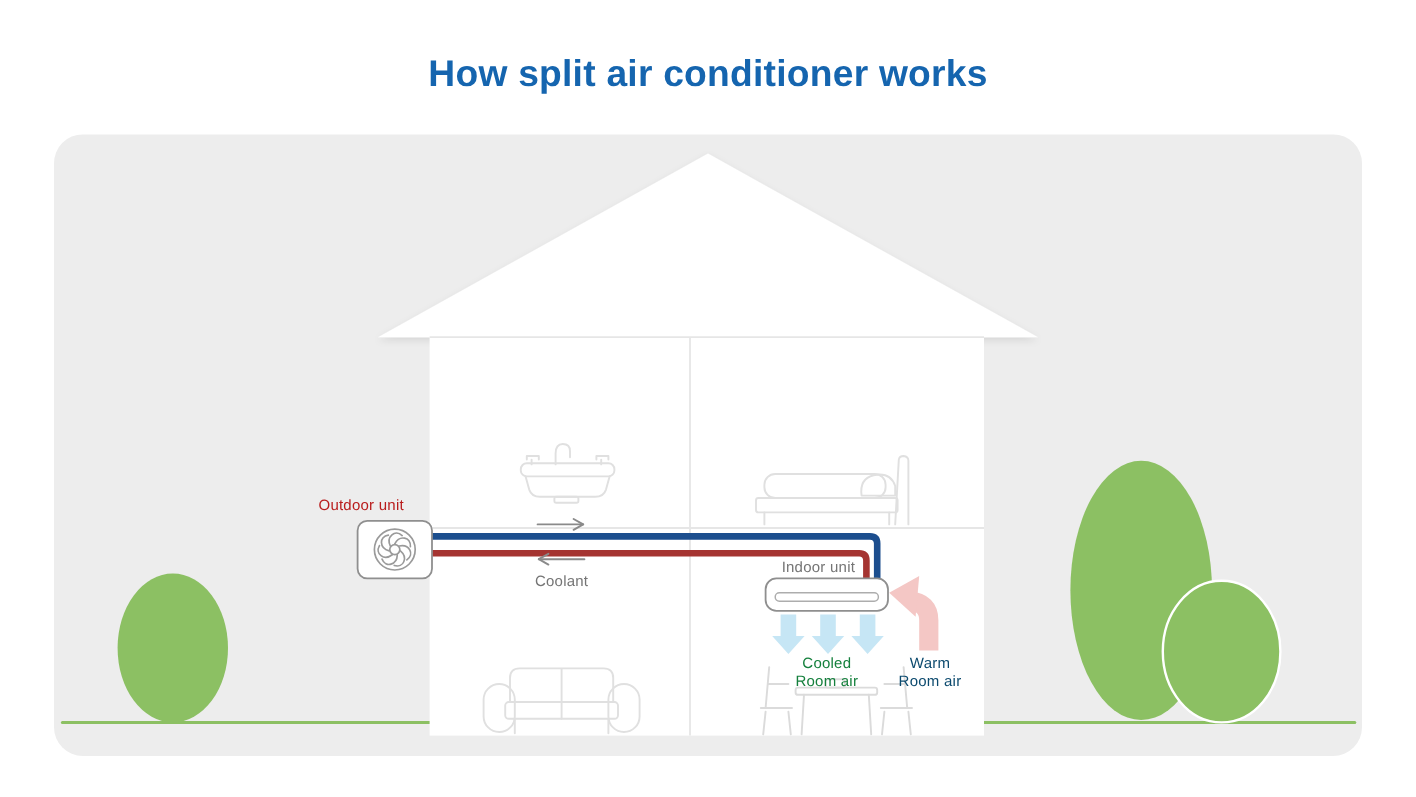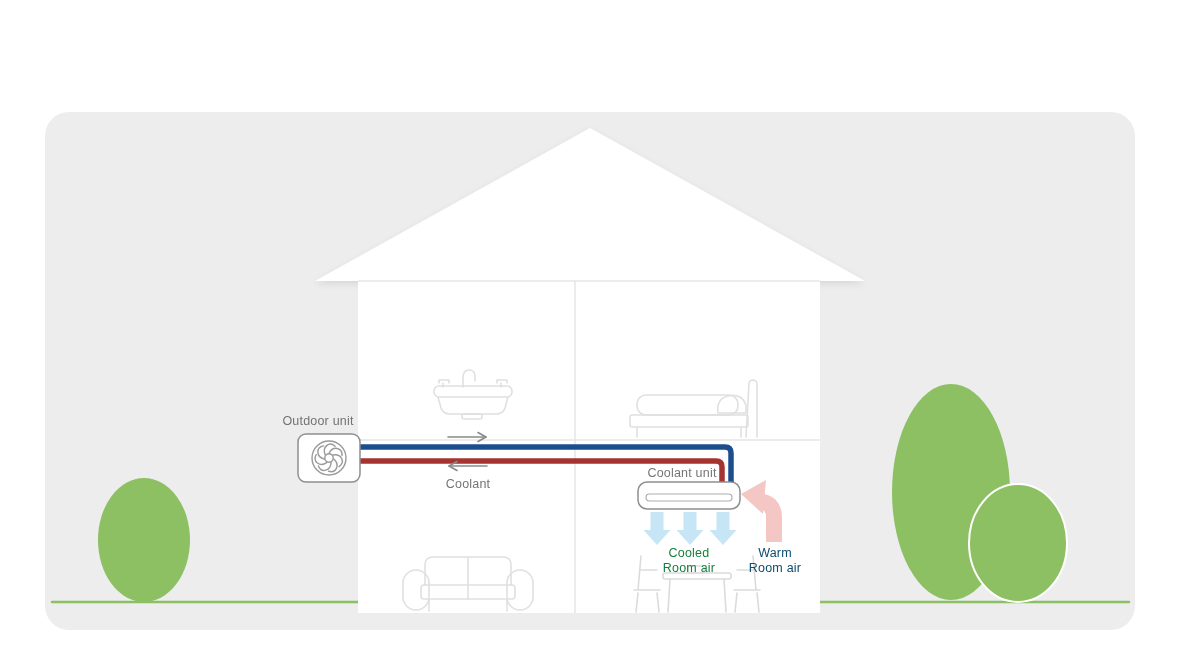--- a/index.html
+++ b/index.html
@@ -124,25 +124,26 @@
       <rect x="646" y="494" width="86" height="7" rx="3.5" fill="#ffffff" stroke="#adadad" stroke-width="1.2"></rect>
     </g>
 
     <g fill="#c6e6f5">
       <polygon points="650.5,512 663.5,512 663.5,530 670.5,530 657,545 643.5,530 650.5,530"></polygon>
       <polygon points="683.5,512 696.5,512 696.5,530 703.5,530 690,545 676.5,530 683.5,530"></polygon>
       <polygon points="716.5,512 729.5,512 729.5,530 736.5,530 723,545 709.5,530 716.5,530"></polygon>
     </g>
   </svg>
 
+  <div class="title" style="color: rgb(21, 101, 175);">How split air conditioner works</div>
 
-  <div class="label" style="left: 281px; top: 414px; width: 74px; color: #737373;">Outdoor unit</div>
+  <div class="label" style="left: 264px; top: 414px; width: 74px; color: #b91c1c;">Outdoor unit</div>
 
   <div class="label" style="left: 430px; top: 477px; width: 76px; color: rgb(117, 117, 117);">Coolant</div>
 
-  <div class="label" style="left: 644px; top: 466px; width: 76px; color: rgb(117, 117, 117);">Coolant unit</div>
+  <div class="label" style="left: 644px; top: 466px; width: 76px; color: rgb(117, 117, 117);">Indoor unit</div>
 
   <div class="label" style="left: 649px; top: 546px; width: 80px; color: #15803d;">Cooled
 Room air</div>
 
   <div class="label" style="left: 735px; top: 546px; width: 80px; color: #0c4a6e;">Warm
 Room air</div>
 </div>
 
 </body></html>

